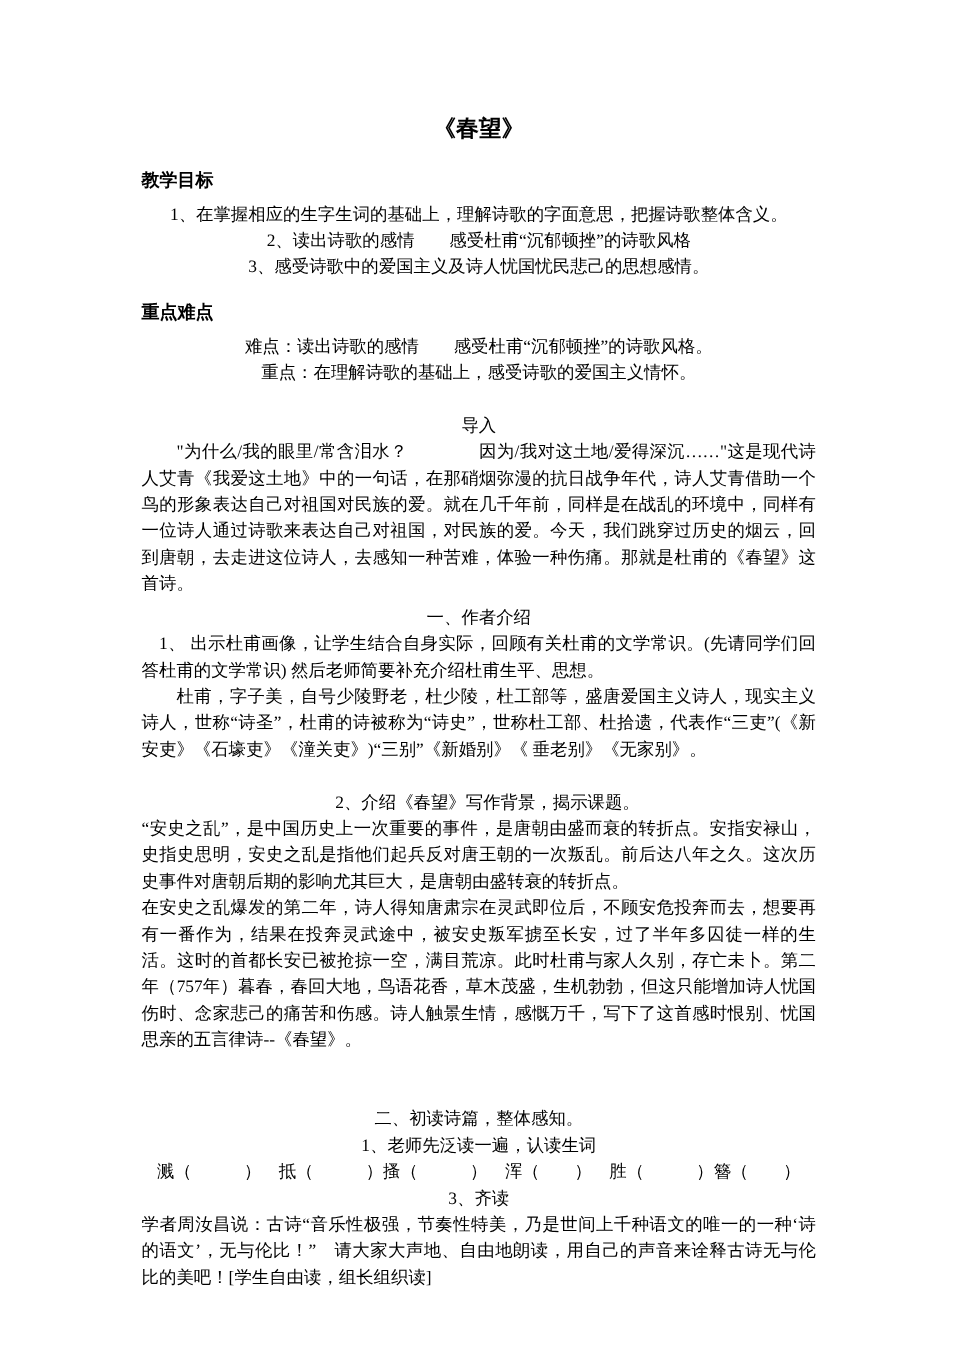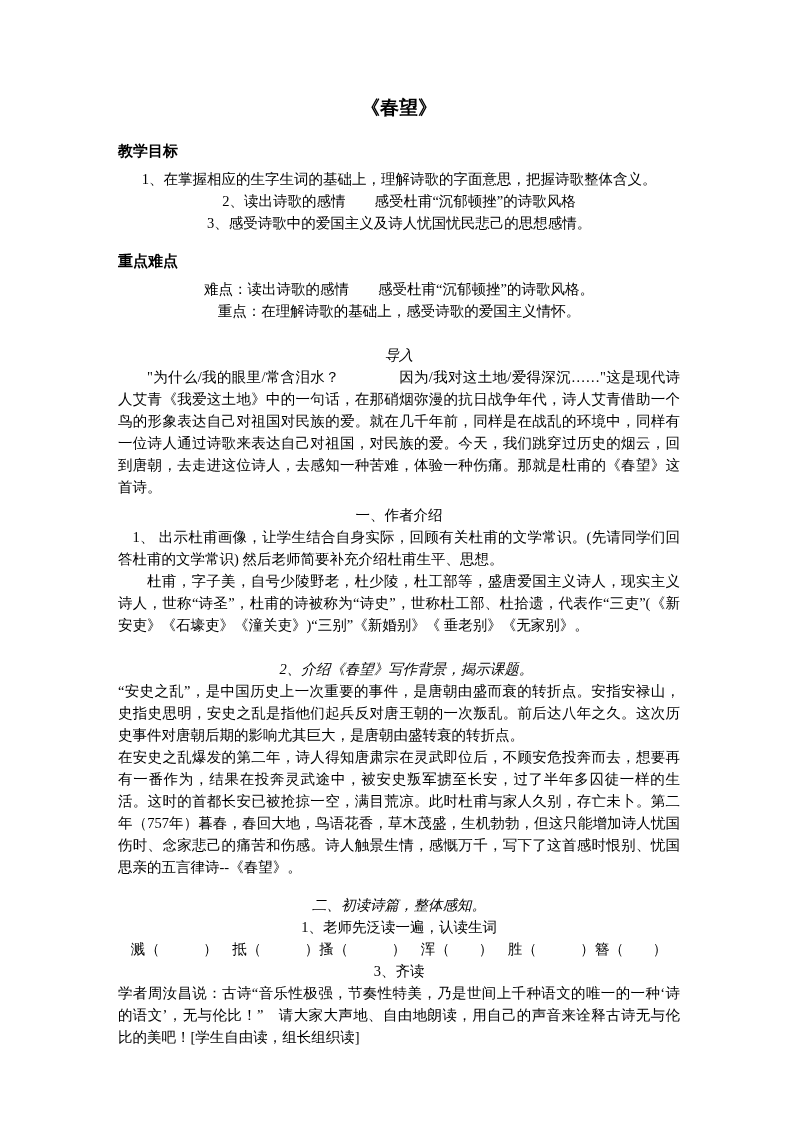--- a/index.html
+++ b/index.html
@@ -29,22 +29,22 @@
     font-weight: bold;
     line-height: 30px;
     margin-top: 12px;
     margin-bottom: 2px;
   }
   p { margin: 0; text-align: center; }
   .para { text-align: justify; }
   .indent-1 { text-indent: 1em; }
   .indent-2 { text-indent: 2em; }
   .gap-sm { margin-top: 6px; }
-  .gap-lg { margin-top: 22px; font-style: italic; }
-  .gap-xl { margin-top: 16px; font-style: italic; }
+  .gap-lg { margin-top: 22px; }
+  .gap-xl { margin-top: 44px; }
 </style>
 </head>
 <body>
 
 <div class="page">
 
   <h1 class="doc-title">《春望》</h1>
 
   <h2 class="section-heading">教学目标</h2>
   <p class="line">1、在掌握相应的生字生词的基础上，理解诗歌的字面意思，把握诗歌整体含义。</p>

